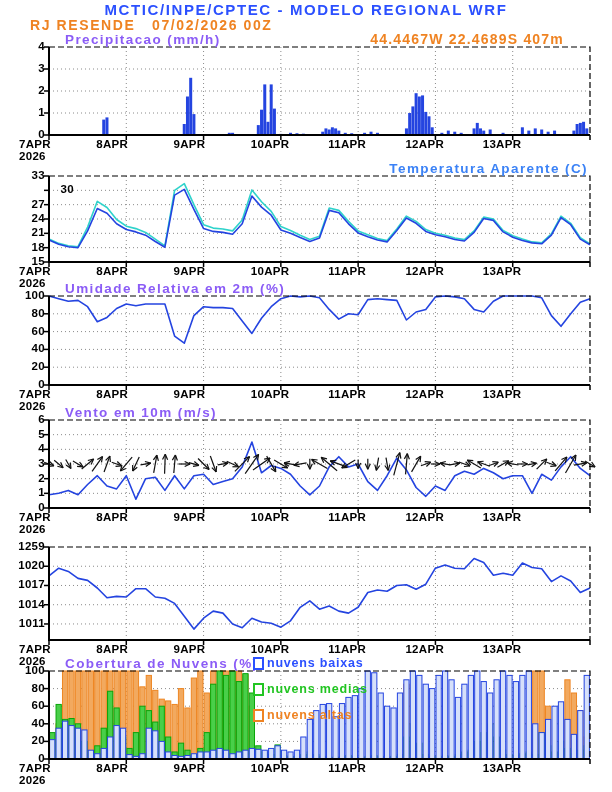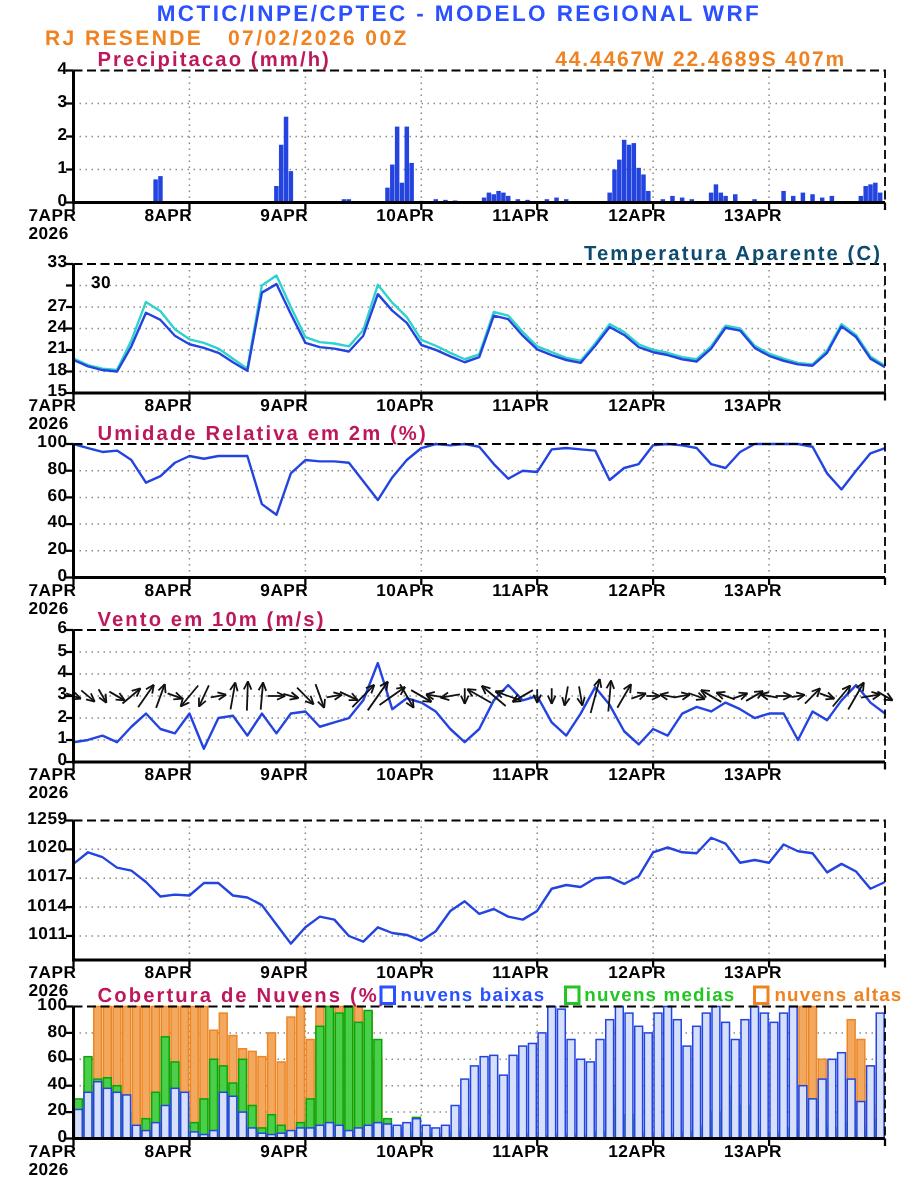--- a/index.html
+++ b/index.html
@@ -13,21 +13,21 @@
       letter-spacing:1.6px;color:#ef8322;}
   .run{position:absolute;top:17px;left:152px;font:bold 14px "Liberation Sans",sans-serif;
       letter-spacing:1.6px;color:#ef8322;}
   .coords{position:absolute;top:31px;left:350px;width:214px;text-align:right;
       font:bold 14px "Liberation Sans",sans-serif;letter-spacing:1.2px;color:#ef8322;}
   .ytick{position:absolute;left:0;width:45px;text-align:right;
       font:bold 11.5px "Liberation Sans",sans-serif;letter-spacing:.3px;color:#000;}
   .xtick{position:absolute;width:60px;text-align:left;
       font:bold 11.5px "Liberation Sans",sans-serif;letter-spacing:.3px;color:#000;}
   .ptitle{position:absolute;left:65px;white-space:nowrap;
-      font:bold 13.5px "Liberation Sans",sans-serif;letter-spacing:1.4px;color:#be185d;}
+      font:bold 13.5px "Liberation Sans",sans-serif;letter-spacing:1.4px;color:#8b5cf6;}
   .ptitle.right{left:auto;right:24px;}
   .legend{position:absolute;left:253px;display:flex;gap:12px;white-space:nowrap;
       font:bold 12.5px "Liberation Sans",sans-serif;letter-spacing:.8px;}
   .legend .item{display:flex;align-items:center;gap:3px;}
   .legend .sq{width:7px;height:9px;border:2px solid;display:inline-block;background:#fff;}
 </style>
 </head>
 <body>
 
 <div class="page">
@@ -671,21 +671,21 @@
       <div class="ytick" style="top: 183.333px; padding-left: 29px;">30</div>
       <div class="ytick" style="top: 169px;">33</div>
       <div class="xtick" style="left: 19px; top: 265px;">7APR</div>
       <div class="xtick" style="left: 96.2857px; top: 265px;">8APR</div>
       <div class="xtick" style="left: 173.571px; top: 265px;">9APR</div>
       <div class="xtick" style="left: 250.857px; top: 265px;">10APR</div>
       <div class="xtick" style="left: 328.143px; top: 265px;">11APR</div>
       <div class="xtick" style="left: 405.429px; top: 265px;">12APR</div>
       <div class="xtick" style="left: 482.714px; top: 265px;">13APR</div>
       <div class="xtick" style="left: 19px; top: 277px;">2026</div>
-      <div class="ptitle right" style="top: 161px; color: #0c4a6e;">Temperatura Aparente (C)</div>
+      <div class="ptitle right" style="top: 161px; color: #3b82f6;">Temperatura Aparente (C)</div>
       <div class="ytick" style="top: 378px;">0</div>
       <div class="ytick" style="top: 360.2px;">20</div>
       <div class="ytick" style="top: 342.4px;">40</div>
       <div class="ytick" style="top: 324.6px;">60</div>
       <div class="ytick" style="top: 306.8px;">80</div>
       <div class="ytick" style="top: 289px;">100</div>
       <div class="xtick" style="left: 19px; top: 388px;">7APR</div>
       <div class="xtick" style="left: 96.2857px; top: 388px;">8APR</div>
       <div class="xtick" style="left: 173.571px; top: 388px;">9APR</div>
       <div class="xtick" style="left: 250.857px; top: 388px;">10APR</div>
@@ -731,21 +731,21 @@
       <div class="ytick" style="top: 664px;">100</div>
       <div class="xtick" style="left: 19px; top: 762px;">7APR</div>
       <div class="xtick" style="left: 96.2857px; top: 762px;">8APR</div>
       <div class="xtick" style="left: 173.571px; top: 762px;">9APR</div>
       <div class="xtick" style="left: 250.857px; top: 762px;">10APR</div>
       <div class="xtick" style="left: 328.143px; top: 762px;">11APR</div>
       <div class="xtick" style="left: 405.429px; top: 762px;">12APR</div>
       <div class="xtick" style="left: 482.714px; top: 762px;">13APR</div>
       <div class="xtick" style="left: 19px; top: 774px;">2026</div>
       <div class="ptitle" style="top: 656px;">Cobertura de Nuvens (%)</div>
-      <div class="legend" style="top: 656px;">
+      <div class="legend" style="top: 656px; flex-direction: column;">
         <span class="item">
           <span class="sq" style="border-color: rgb(43, 80, 255);"></span>
           <span style="color: rgb(43, 80, 255);">nuvens baixas</span>
         </span>
         <span class="item">
           <span class="sq" style="border-color: rgb(34, 197, 34);"></span>
           <span style="color: rgb(34, 197, 34);">nuvens medias</span>
         </span>
         <span class="item">
           <span class="sq" style="border-color: rgb(239, 131, 34);"></span>

